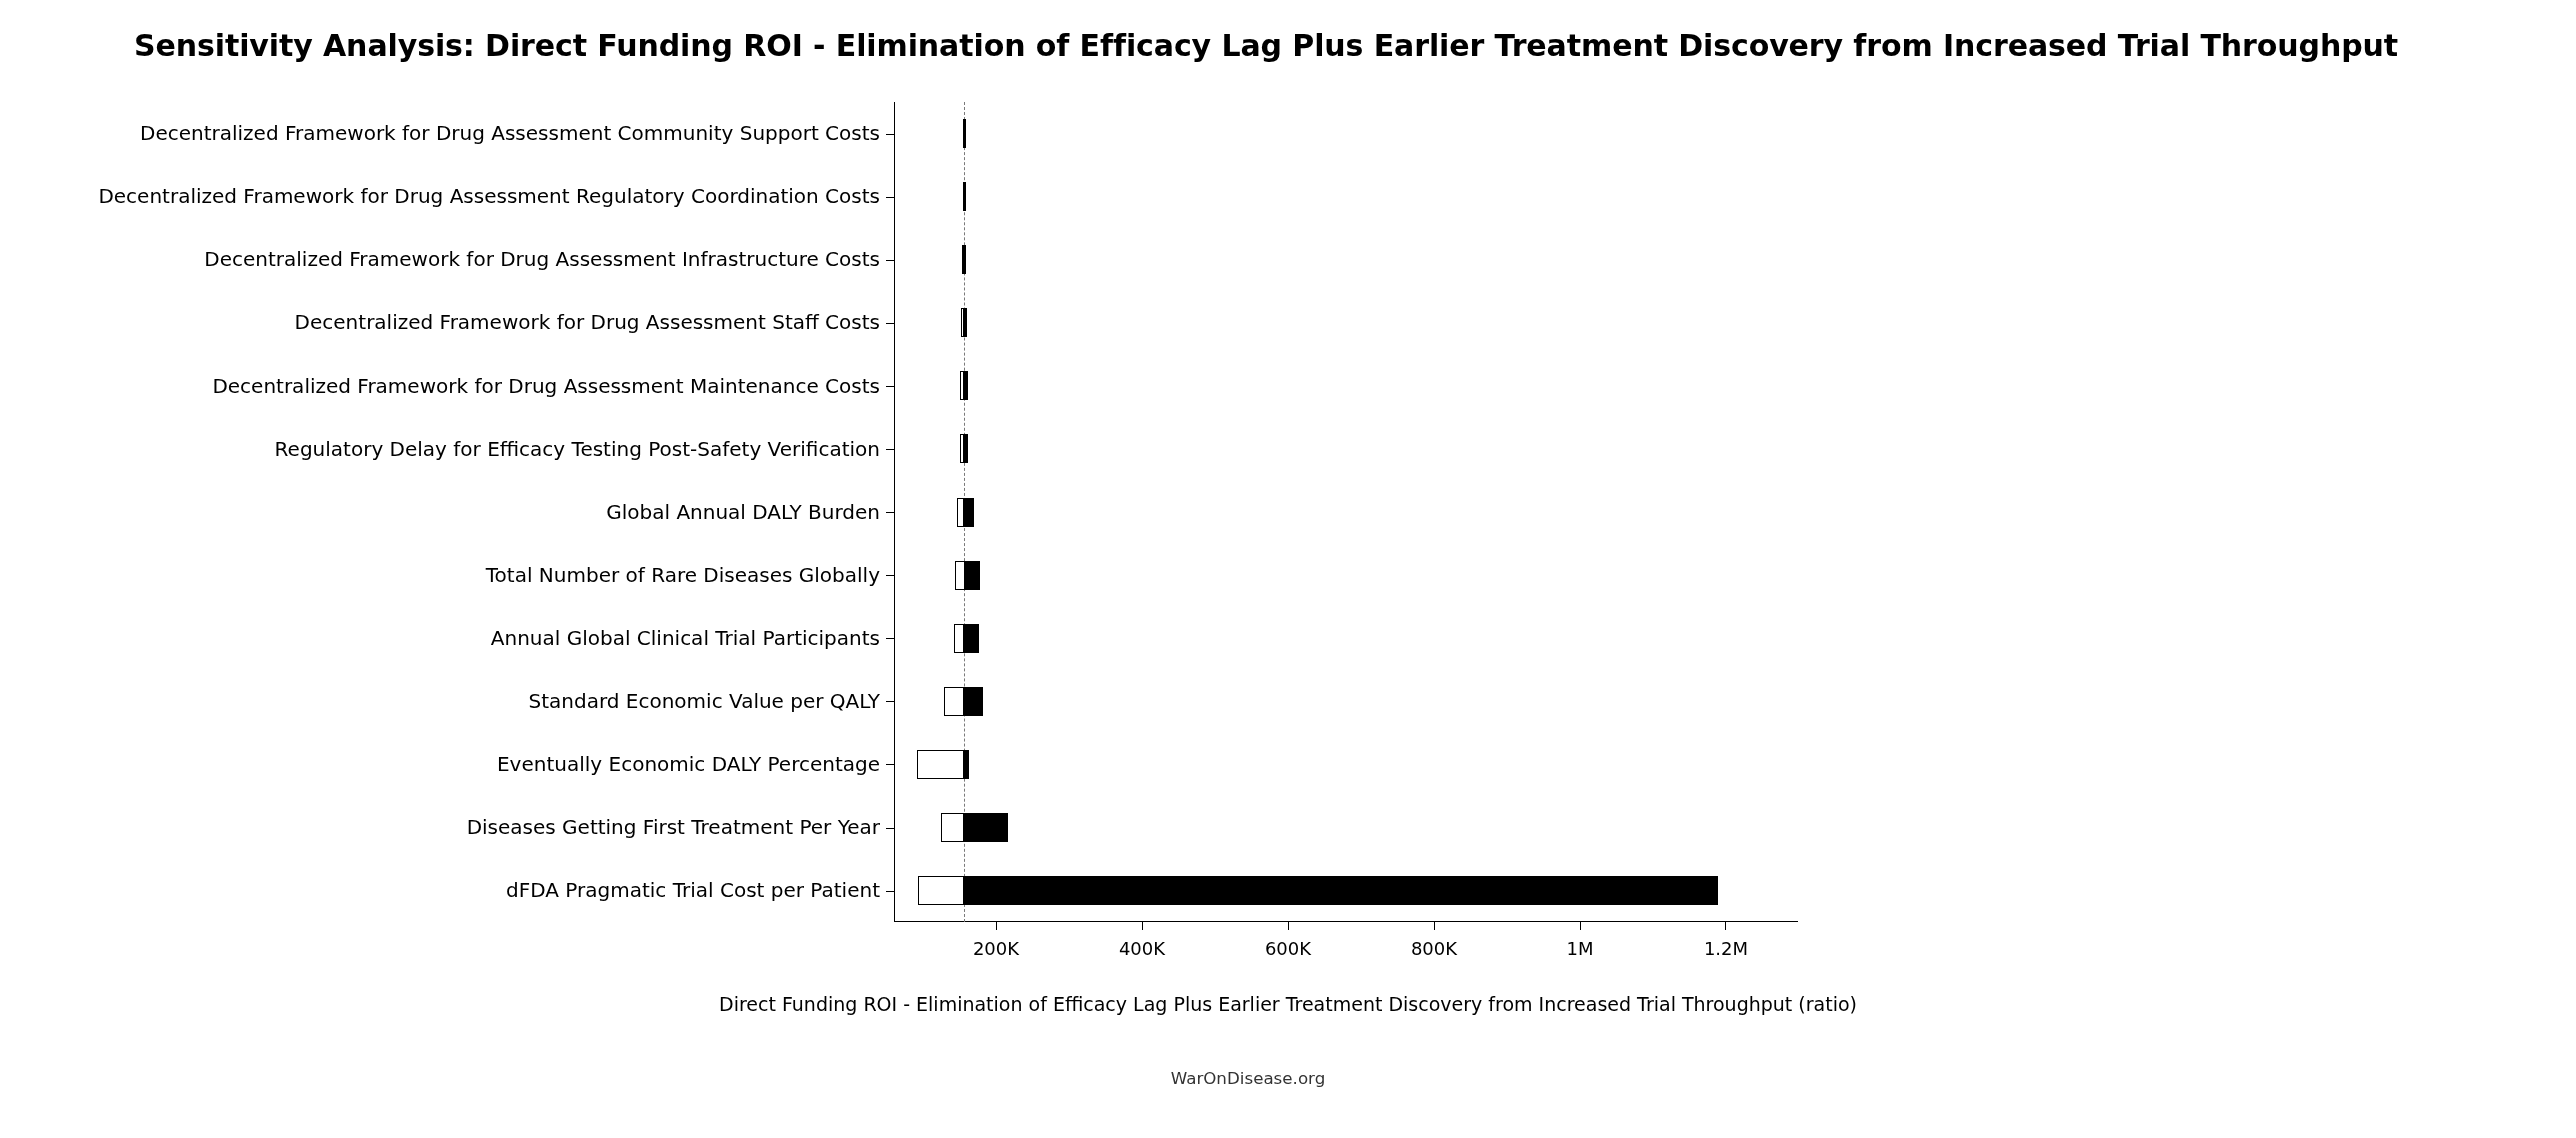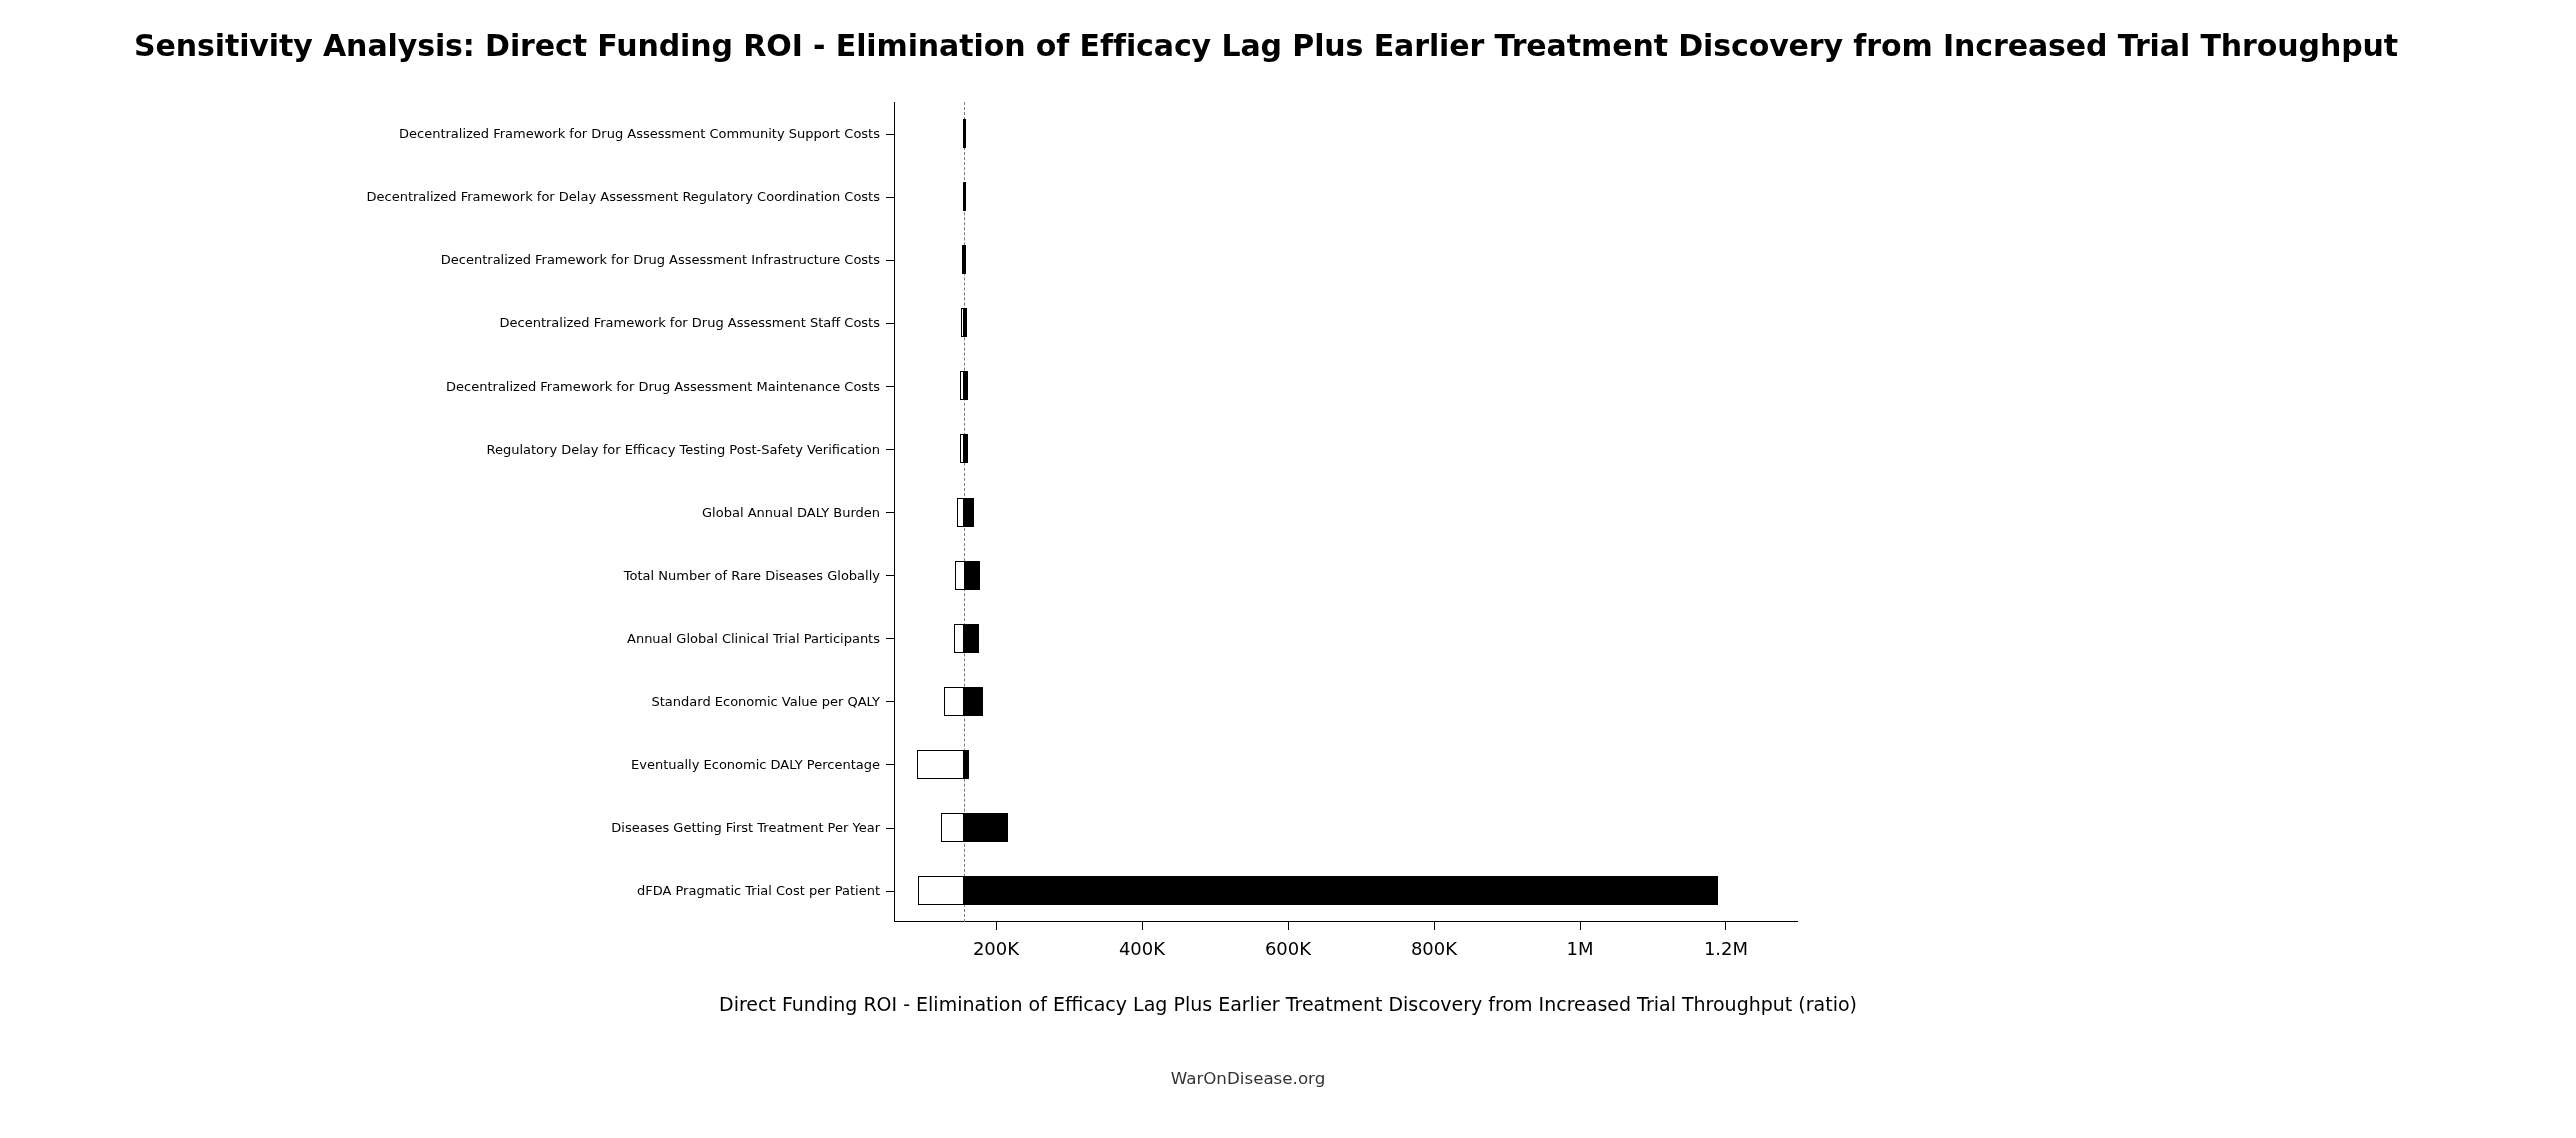--- a/index.html
+++ b/index.html
@@ -58,21 +58,21 @@
     border: 1.5px solid #000000;
   }
   .bar-low  { background: #ffffff; }
   .bar-high { background: #000000; }
 
   
   .ylabel {
     position: absolute;
     right: 0;
     text-align: right;
-    font-size: 13px;
+    font-size: 20px;
     color: #000000;
     white-space: nowrap;
     transform: translateY(-50%);
   }
   .ytick {
     position: absolute;
     width: 8px;
     height: 0;
     border-top: 1.5px solid #000000;
   }
@@ -167,21 +167,21 @@
       <div class="xtick" style="left: 248px; top: 820px;"></div>
       <div class="xtick" style="left: 394px; top: 820px;"></div>
       <div class="xtick" style="left: 540px; top: 820px;"></div>
       <div class="xtick" style="left: 686px; top: 820px;"></div>
       <div class="xtick" style="left: 831px; top: 820px;"></div>
     </div>
 </div>
 
 <div id="ylabels">
     <div class="ylabel" style="top: 133px; right: 1696px;">Decentralized Framework for Drug Assessment Community Support Costs</div>
-    <div class="ylabel" style="top: 196px; right: 1696px;">Decentralized Framework for Delay Assessment Regulatory Coordination Costs</div>
+    <div class="ylabel" style="top: 196px; right: 1696px;">Decentralized Framework for Drug Assessment Regulatory Coordination Costs</div>
     <div class="ylabel" style="top: 259px; right: 1696px;">Decentralized Framework for Drug Assessment Infrastructure Costs</div>
     <div class="ylabel" style="top: 322px; right: 1696px;">Decentralized Framework for Drug Assessment Staff Costs</div>
     <div class="ylabel" style="top: 386px; right: 1696px;">Decentralized Framework for Drug Assessment Maintenance Costs</div>
     <div class="ylabel" style="top: 449px; right: 1696px;">Regulatory Delay for Efficacy Testing Post-Safety Verification</div>
     <div class="ylabel" style="top: 512px; right: 1696px;">Global Annual DALY Burden</div>
     <div class="ylabel" style="top: 575px; right: 1696px;">Total Number of Rare Diseases Globally</div>
     <div class="ylabel" style="top: 638px; right: 1696px;">Annual Global Clinical Trial Participants</div>
     <div class="ylabel" style="top: 701px; right: 1696px;">Standard Economic Value per QALY</div>
     <div class="ylabel" style="top: 764px; right: 1696px;">Eventually Economic DALY Percentage</div>
     <div class="ylabel" style="top: 827px; right: 1696px;">Diseases Getting First Treatment Per Year</div>

